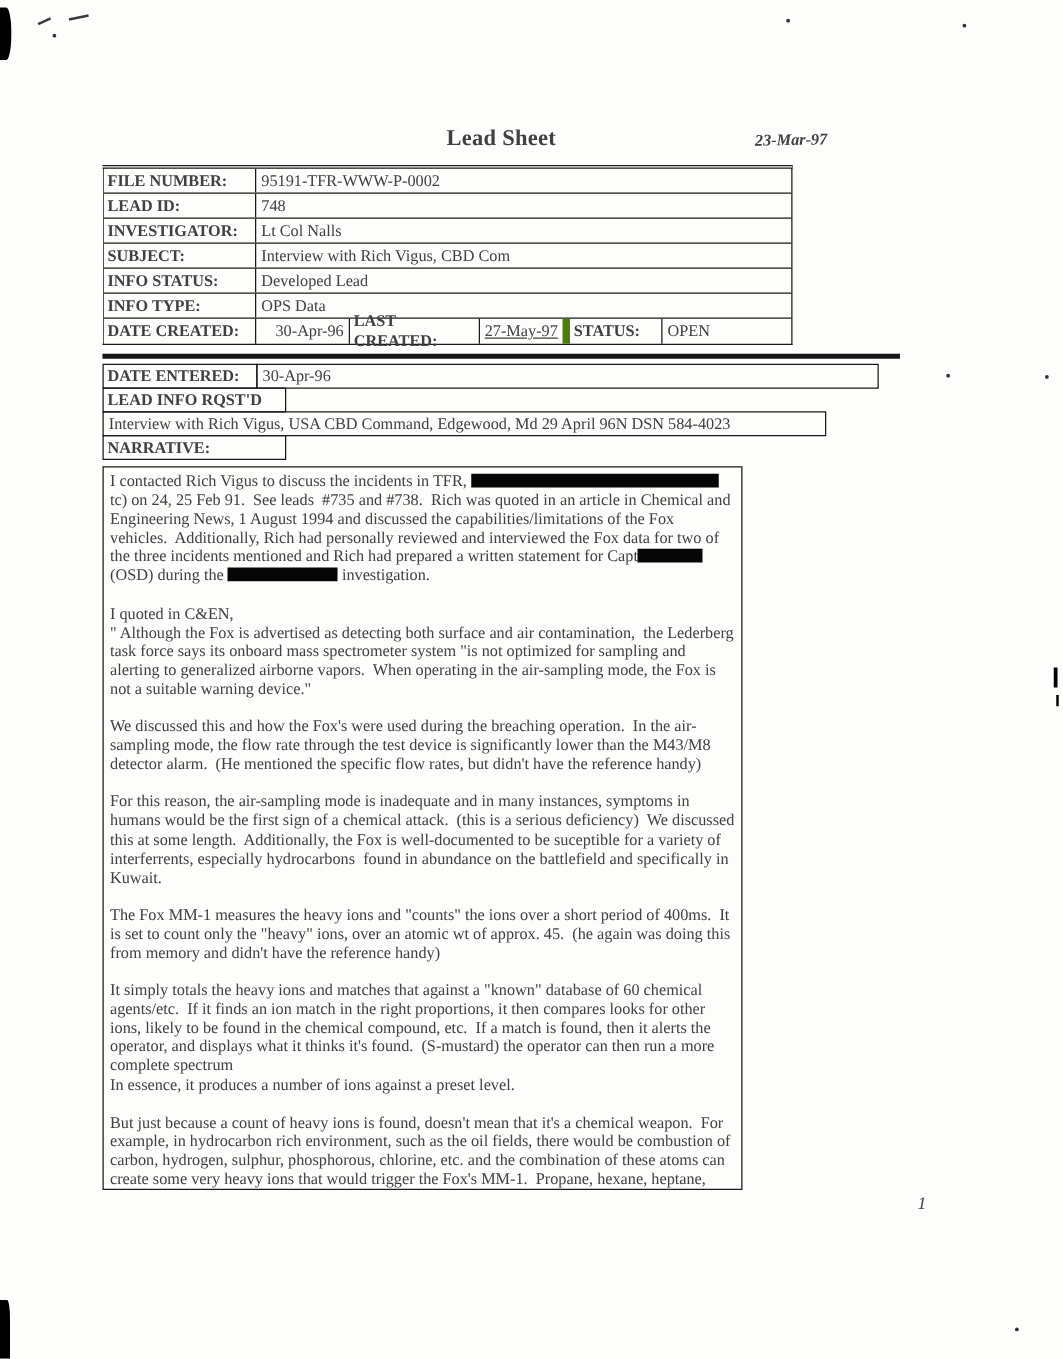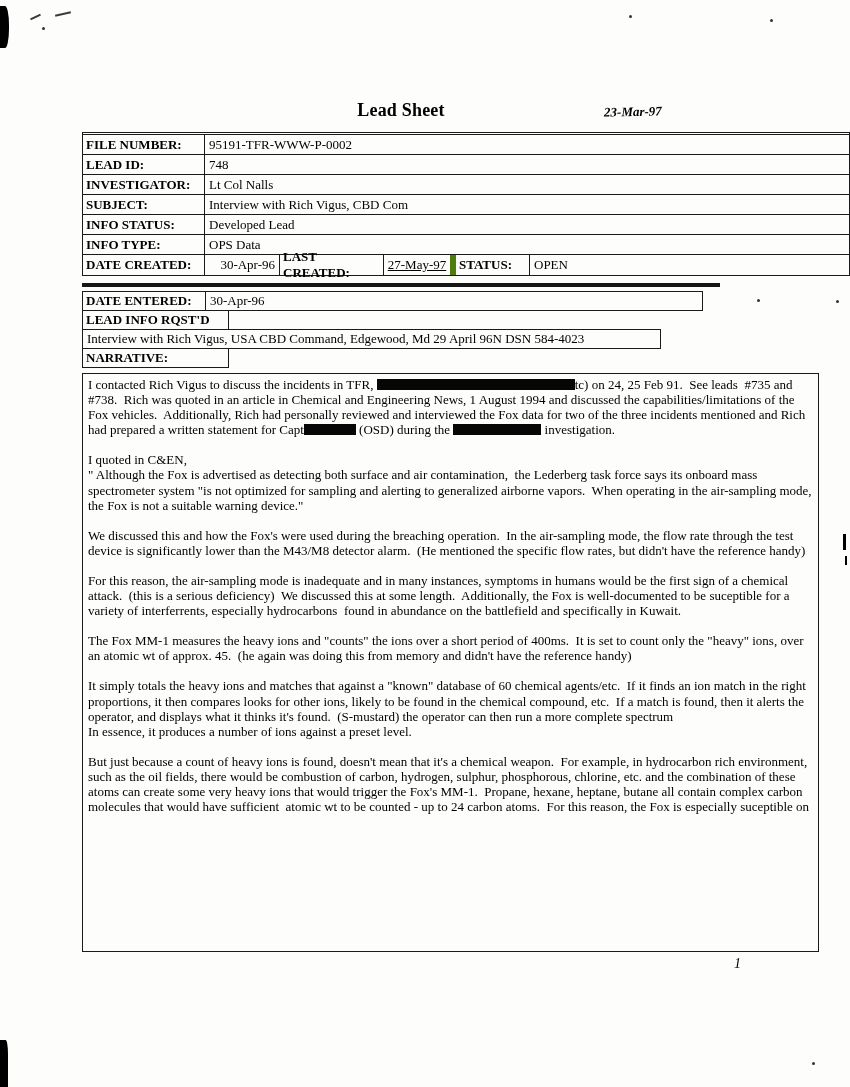--- a/index.html
+++ b/index.html
@@ -6,21 +6,21 @@
   html, body { margin: 0; padding: 0; }
   body {
     width: 850px; height: 1087px;
     background: #ffffff;
     font-family: "Liberation Serif", serif;
   }
   .page {
     position: relative;
     width: 850px; height: 1087px;
     background: #fdfdfb;
-    color: #000000;
+    color: #404040;
     overflow: hidden;
   }
 
   
   .doc-header {
     position: absolute;
     left: 82px; top: 100px;
     width: 638px; height: 26px;
   }
   .doc-title {
@@ -35,21 +35,21 @@
     font-style: italic;
     font-size: 13px;
     font-weight: bold;
     transform: rotate(-1deg);
   }
 
   
   .lead-table {
     position: absolute;
     left: 82px; top: 132px;
-    width: 768px;
+    width: 552px;
     border: 1px solid #1a1a1a;
     border-top: 3px double #1a1a1a;
     background: #fdfdfb;
   }
   .t-row {
     display: flex;
     height: 20px;
     border-bottom: 1px solid #1a1a1a;
     font-size: 13px;
     align-items: stretch;
@@ -114,21 +114,21 @@
   .ml-1 { margin-left: -1px; }
   .w141 { width: 124px; }
   .w147 { width: 147px; }
   .w498 { width: 498px; }
   .w638 { width: 579px; }
 
   
   .narrative-box {
     position: absolute;
     left: 82px; top: 373px;
-    width: 737px; height: 579px;
+    width: 512px; height: 579px;
     border: 1px solid #1a1a1a;
     padding: 3px 5px 0 5px;
     font-size: 13px;
     line-height: 15.1px;
     overflow: hidden;
   }
   .para { white-space: pre-wrap; }
   .para + .para { margin-top: 15px; }
   .redaction {
     display: inline-block;

